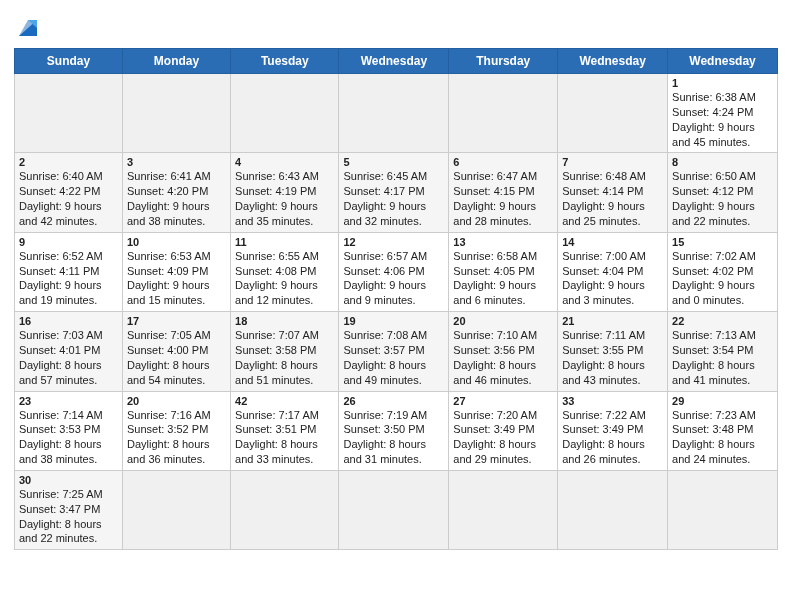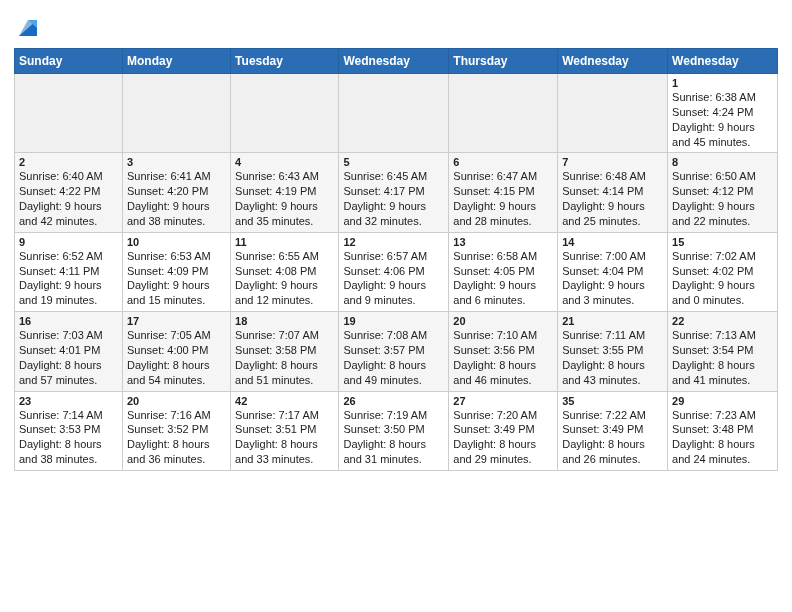--- a/index.html
+++ b/index.html
@@ -52,21 +52,21 @@
       width: 100%;
       border-collapse: collapse;
       border: 1px solid #bbb;
     }
     .calendar th {
       background-color: #2a6db5;
       color: #fff;
       font-size: 12px;
       font-weight: bold;
       padding: 5px 4px;
-      text-align: left;
+      text-align: center;
       border: 1px solid #2260a0;
     }
     .calendar td {
       border: 1px solid #ccc;
       vertical-align: top;
       padding: 3px 4px;
       width: 113px;
       min-height: 68px;
       font-size: 10px;
       color: #222;
@@ -304,27 +304,41 @@
 Sunset: 3:50 PM
 Daylight: 8 hours and 31 minutes.</div>
           </td>
           <td>
             <span class="day-number">27</span>
             <div class="day-info">Sunrise: 7:20 AM
 Sunset: 3:49 PM
 Daylight: 8 hours and 29 minutes.</div>
           </td>
           <td>
-            <span class="day-number">35</span>
+            <span class="day-number">33</span>
             <div class="day-info">Sunrise: 7:22 AM
 Sunset: 3:49 PM
 Daylight: 8 hours and 26 minutes.</div>
           </td>
           <td>
             <span class="day-number">29</span>
             <div class="day-info">Sunrise: 7:23 AM
 Sunset: 3:48 PM
 Daylight: 8 hours and 24 minutes.</div>
           </td>
+        </tr>
+        <tr>
+          <td>
+            <span class="day-number">30</span>
+            <div class="day-info">Sunrise: 7:25 AM
+Sunset: 3:47 PM
+Daylight: 8 hours and 22 minutes.</div>
+          </td>
+          <td class="empty-cell"></td>
+          <td class="empty-cell"></td>
+          <td class="empty-cell"></td>
+          <td class="empty-cell"></td>
+          <td class="empty-cell"></td>
+          <td class="empty-cell"></td>
         </tr>
       </tbody>
   </table>
 </div>
 
 </body></html>

